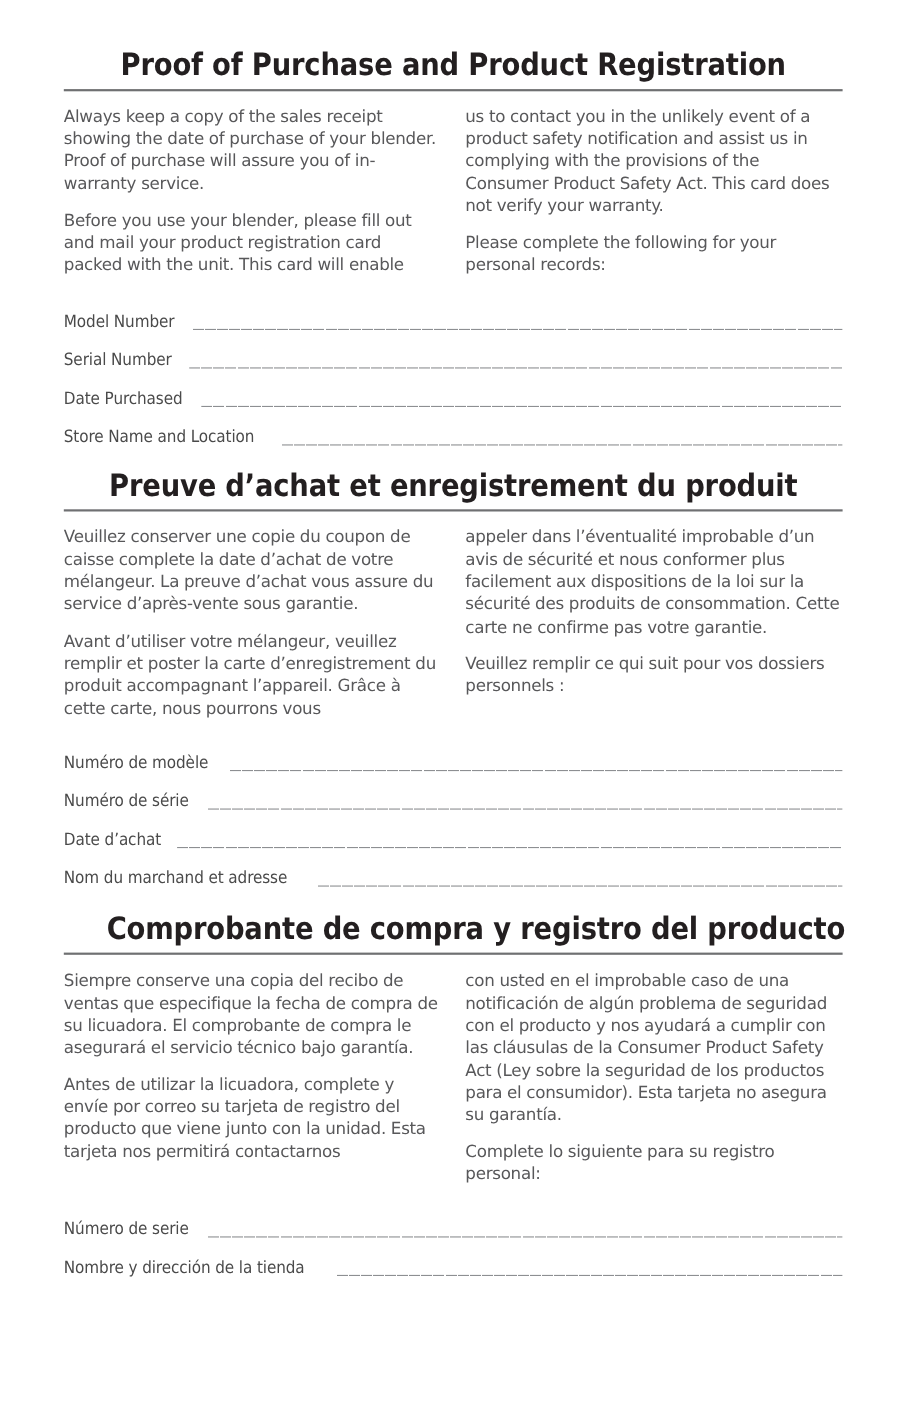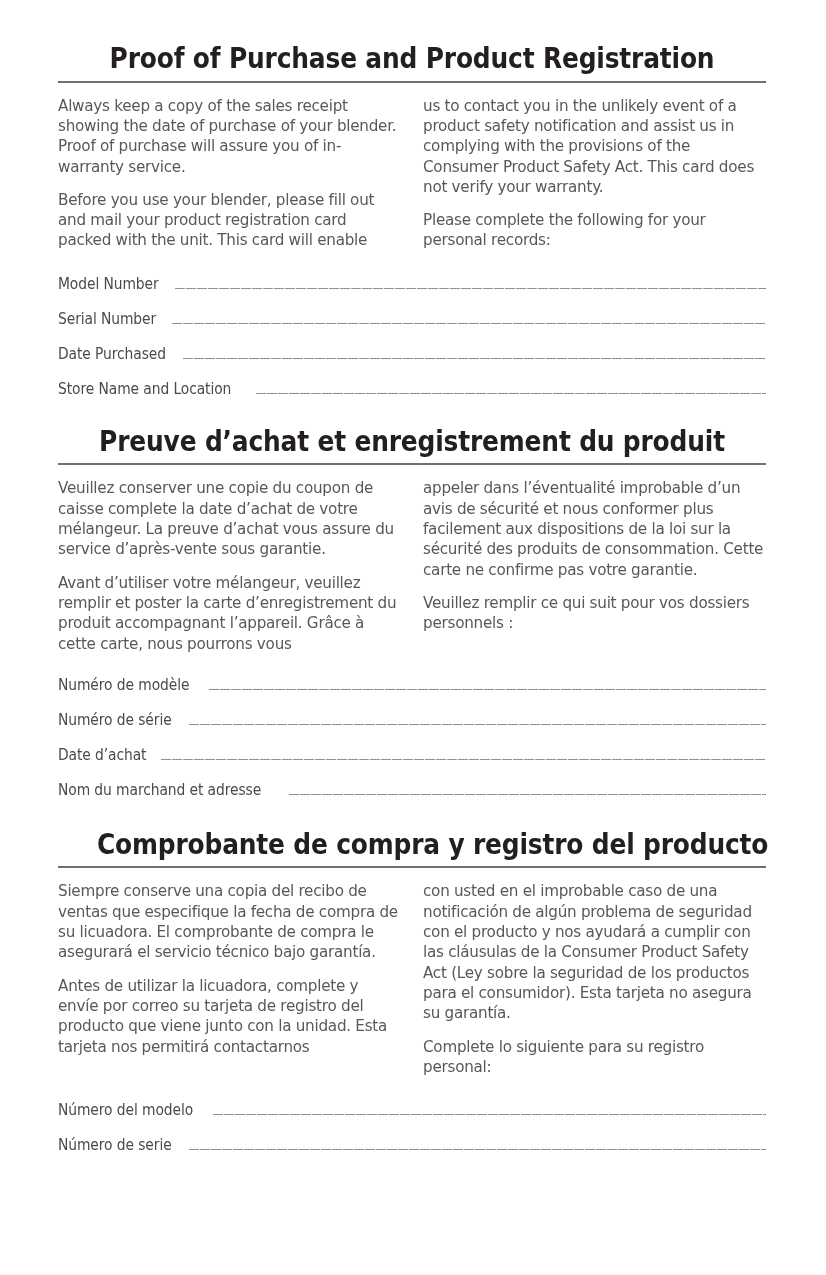--- a/index.html
+++ b/index.html
@@ -69,21 +69,21 @@
     margin: 0 0 13px 0;
     letter-spacing: -0.25px;
     word-spacing: -0.1px;
   }
   .para:last-child { margin-bottom: 0; }
 
   
   .fields { margin-top: 14px; }
   .field-row {
     display: flex;
-    align-items: center;
+    align-items: flex-end;
     height: 35px;
     width: 708px;
     overflow: hidden;
   }
   .field-label {
     font-family: "DejaVu Sans", sans-serif;
     font-size: 15.4px;
     line-height: 20px;
     color: #4a4a4a;
     white-space: nowrap;
@@ -205,23 +205,23 @@
         <p class="para">Antes de utilizar la licuadora, complete y envíe por correo su tarjeta de registro del producto que viene junto con la unidad. Esta tarjeta nos permitirá contactarnos</p>
       </div>
       <div class="col col-right">
         <p class="para">con usted en el improbable caso de una notificación de algún problema de seguridad con el producto y nos ayudará a cumplir con las cláusulas de la Consumer Product Safety Act (Ley sobre la seguridad de los productos para el consumidor). Esta tarjeta no asegura su garantía.</p>
         <p class="para">Complete lo siguiente para su registro personal:</p>
       </div>
     </div>
 
     <div class="fields">
       <div class="field-row">
-        <span class="field-label">Número del modelo</span>
-        <span class="field-line"></span>
-      </div>
-      <div class="field-row">
         <span class="field-label">Número de serie</span>
         <span class="field-line"></span>
       </div>
+      <div class="field-row">
+        <span class="field-label">Nombre y dirección de la tienda</span>
+        <span class="field-line"></span>
+      </div>
     </div>
   </div>
 
 </div>
 
 </body></html>

